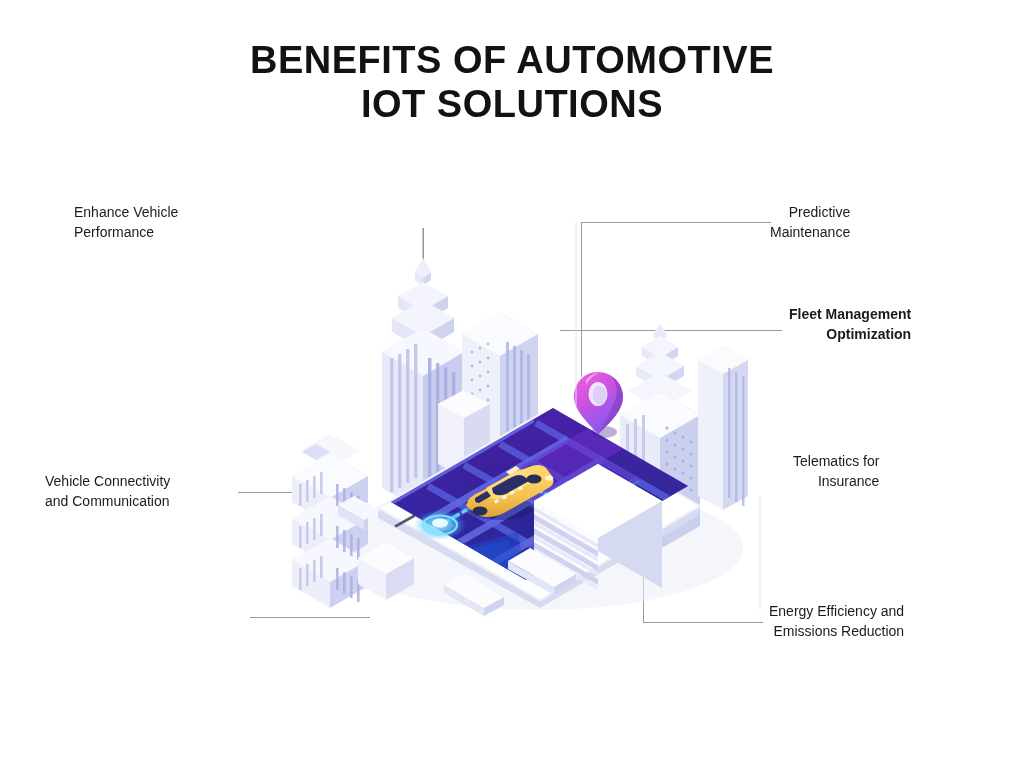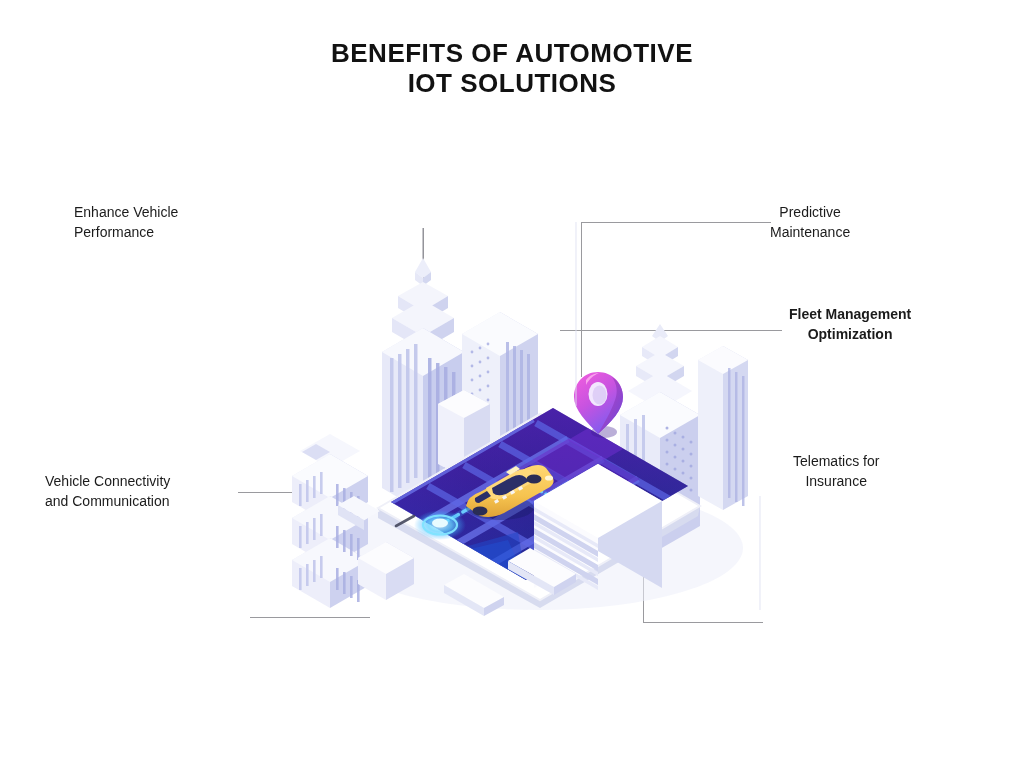--- a/index.html
+++ b/index.html
@@ -22,40 +22,40 @@
 
   
   .title {
     position: absolute;
     left: 0;
     top: 38px;
     width: 1024px;
     text-align: center;
     font-family: "Liberation Sans", sans-serif;
     font-weight: 700;
-    font-size: 26px;
+    font-size: 38px;
     line-height: 1.17;
     letter-spacing: 0.5px;
     color: #121212;
     text-transform: uppercase;
   }
   .title .ln { display: block; }
 
   
   .label {
     position: absolute;
     font-family: "Liberation Sans", sans-serif;
     font-size: 14px;
     line-height: 1.42;
     color: #1b1b1b;
     font-weight: 400;
     white-space: pre-line;
   }
   .label.left  { text-align: left; }
-  .label.right { text-align: center; }
+  .label.right { text-align: right; }
 
   .lbl-perf      { left: 74px;  top: 203px; }
   .lbl-conn      { left: 45px;  top: 472px; }
   .lbl-adas      { left: 45px;  top: 602px; }
   .lbl-pred      { left: 770px; top: 203px; }
   .lbl-fleet     { left: 789px; top: 305px; font-weight: bold; }
   .lbl-telem     { left: 793px; top: 452px; }
   .lbl-energy    { left: 769px; top: 602px; }
 
   
@@ -115,20 +115,22 @@
   <div class="label left  lbl-perf">Enhance Vehicle
 Performance</div>
   <div class="label left  lbl-conn">Vehicle Connectivity
 and Communication</div>
   <div class="label right lbl-pred">Predictive
 Maintenance</div>
   <div class="label right lbl-fleet">Fleet Management
 Optimization</div>
   <div class="label right lbl-telem">Telematics for
 Insurance</div>
+  <div class="label right lbl-energy">Energy Efficiency and
+Emissions Reduction</div>
 
   <div id="scene">
     <svg viewBox="0 0 500 420" xmlns="http://www.w3.org/2000/svg">
       <defs>
         <linearGradient id="gScreen" x1="0" y1="0" x2="1" y2="1">
           <stop offset="0%" stop-color="#5a1fb0"></stop>
           <stop offset="38%" stop-color="#3e1d9e"></stop>
           <stop offset="70%" stop-color="#23268f"></stop>
           <stop offset="100%" stop-color="#1b2f9e"></stop>
         </linearGradient>

